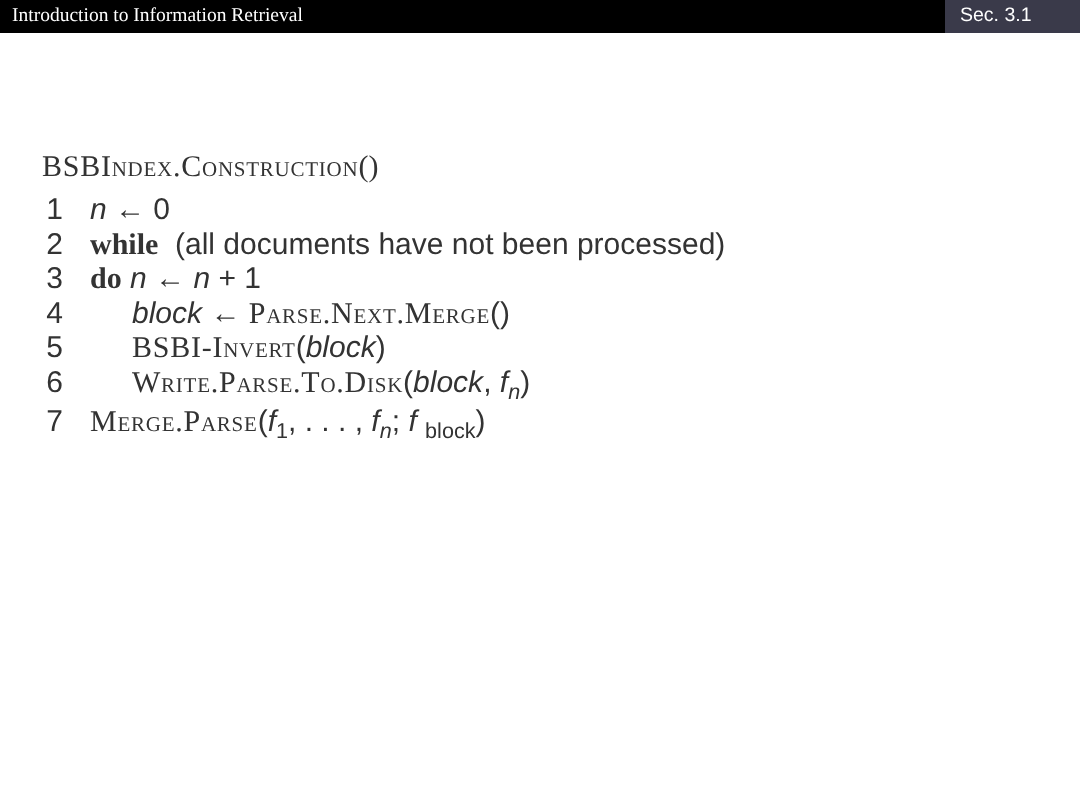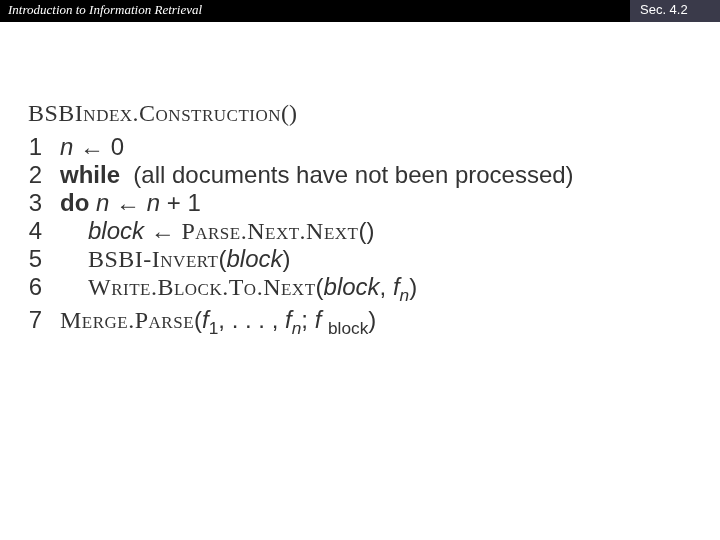--- a/index.html
+++ b/index.html
@@ -18,40 +18,39 @@
       width: 100%;
       height: 22px;
       display: flex;
       position: absolute;
       top: 0;
       left: 0;
     }
     .header-left {
       background: #000;
       color: #fff;
-      font-style: italic;
       font-size: 13px;
       padding: 2px 8px;
       flex: 1;
       font-family: Georgia, serif;
     }
     .header-right {
       background: #3a3a4a;
       color: #fff;
       font-size: 13px;
       padding: 2px 10px;
       width: 90px;
       font-family: Arial, sans-serif;
     }
     .algo {
       position: absolute;
       top: 100px;
       left: 28px;
       right: 28px;
-      font-size: 24px;
+      font-size: 20px;
       color: #333;
     }
     .algo-title {
       margin-bottom: 6px;
       font-family: Georgia, serif;
     }
     .sc {
       font-variant: small-caps;
       letter-spacing: 0.5px;
     }
@@ -74,20 +73,21 @@
       display: table-cell;
       font-family: Arial, Helvetica, sans-serif;
       vertical-align: baseline;
       white-space: nowrap;
     }
     .it {
       font-style: italic;
     }
     .kw {
       font-weight: bold;
+      font-family: Liberation Serif, serif;
     }
     .rm {
       font-family: Georgia, 'Times New Roman', serif;
     }
     .sub {
       font-size: 0.72em;
       vertical-align: sub;
       font-style: italic;
     }
     .subt {
@@ -95,21 +95,21 @@
       vertical-align: sub;
       font-family: Arial, sans-serif;
     }
     .ind2 { padding-left: 28px; }
   </style>
 </head>
 <body>
 
 <div class="header">
   <div class="header-left">Introduction to Information Retrieval</div>
-  <div class="header-right">Sec. 4.2</div>
+  <div class="header-right">Sec. 3.1</div>
 </div>
 
 <div class="algo">
   <div class="algo-title">
     <span class="sc">BSBIndex.Construction</span><span>()</span>
   </div>
   <div class="algo-lines" id="algo-lines">
       <div class="algo-line">
         <div class="lineno">1</div>
         <div class="code"><span class="it">n</span> ← 0</div>
@@ -117,28 +117,28 @@
       <div class="algo-line">
         <div class="lineno">2</div>
         <div class="code"><span class="kw">while</span>&nbsp;&nbsp;(all documents have not been processed)</div>
       </div>
       <div class="algo-line">
         <div class="lineno">3</div>
         <div class="code"><span class="kw">do</span> <span class="it">n</span> ← <span class="it">n</span> + 1</div>
       </div>
       <div class="algo-line">
         <div class="lineno">4</div>
-        <div class="code"><span class="ind2"></span><span class="it">block</span> ← <span class="rm sc">Parse.Next.Next</span>()</div>
+        <div class="code"><span class="ind2"></span><span class="it">block</span> ← <span class="rm sc">Parse.Next.Merge</span>()</div>
       </div>
       <div class="algo-line">
         <div class="lineno">5</div>
         <div class="code"><span class="ind2"></span><span class="rm sc">BSBI-Invert</span>(<span class="it">block</span>)</div>
       </div>
       <div class="algo-line">
         <div class="lineno">6</div>
-        <div class="code"><span class="ind2"></span><span class="rm sc">Write.Block.To.Next</span>(<span class="it">block</span>, <span class="it">f</span><span class="sub">n</span>)</div>
+        <div class="code"><span class="ind2"></span><span class="rm sc">Write.Parse.To.Disk</span>(<span class="it">block</span>, <span class="it">f</span><span class="sub">n</span>)</div>
       </div>
       <div class="algo-line">
         <div class="lineno">7</div>
         <div class="code"><span class="rm sc">Merge.Parse</span>(<span class="it">f</span><span class="subt">1</span>, . . . , <span class="it">f</span><span class="sub">n</span>; <span class="it">f</span> <span class="subt">block</span>)</div>
       </div>
     </div>
 </div>
 
 </body></html>

